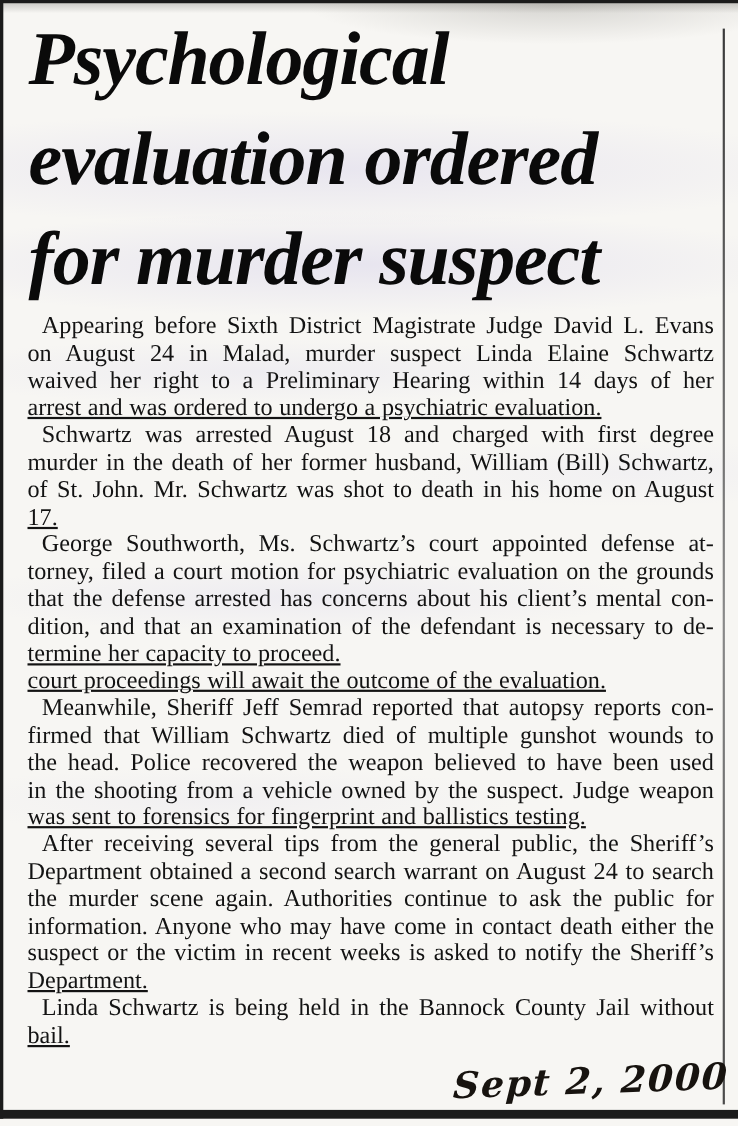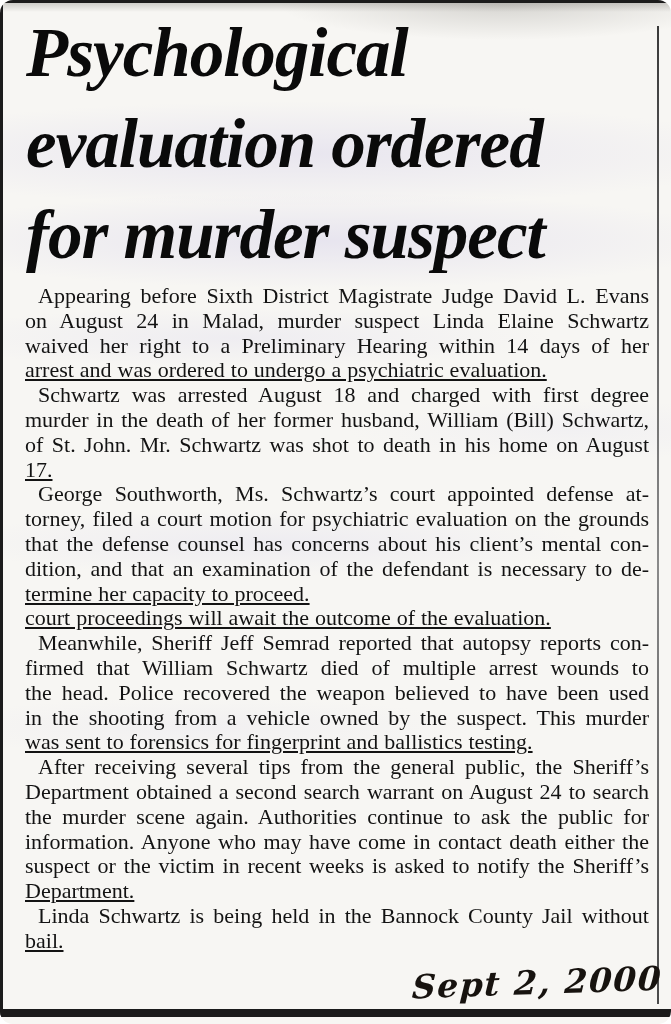--- a/index.html
+++ b/index.html
@@ -8,21 +8,20 @@
     --headline-ink:#0a0a0a;
     --edge:#1b1b1b;
   }
   html,body{margin:0;padding:0;background:#ffffff;}
   .scan{
     position:relative;
     width:671px;height:1024px;
     background:var(--paper);
     overflow:hidden;
     font-family:"Liberation Serif", serif;
-    border-radius:13px;
   }
   
   .mottle{
     position:absolute;inset:0;pointer-events:none;
     background:
       radial-gradient(ellipse 320px 50px at 75% 0.5%, rgba(140,138,132,0.30), transparent 70%),
       radial-gradient(ellipse 620px 70px at 45% 15%, rgba(198,192,230,0.30), transparent 75%),
       radial-gradient(ellipse 560px 64px at 48% 23.5%, rgba(198,192,230,0.32), transparent 75%),
       radial-gradient(ellipse 420px 40px at 35% 33%, rgba(200,196,232,0.18), transparent 75%),
       radial-gradient(ellipse 420px 44px at 40% 53%, rgba(200,196,232,0.20), transparent 75%),
@@ -98,32 +97,32 @@
       </div>
       <div class="para">
         <div class="line first">Schwartz was arrested August 18 and charged with first degree</div>
         <div class="line">murder in the death of her former husband, William (Bill) Schwartz,</div>
         <div class="line">of St. John. Mr. Schwartz was shot to death in his home on August</div>
         <div class="line last">17.</div>
       </div>
       <div class="para">
         <div class="line first">George Southworth, Ms. Schwartz’s court appointed defense at-</div>
         <div class="line">torney, filed a court motion for psychiatric evaluation on the grounds</div>
-        <div class="line">that the defense counsel has concerns about his client’s mental con-</div>
+        <div class="line">that the defense arrested has concerns about his client’s mental con-</div>
         <div class="line">dition, and that an examination of the defendant is necessary to de-</div>
         <div class="line last">termine her capacity to proceed.</div>
       </div>
       <div class="para">
         <div class="line last">court proceedings will await the outcome of the evaluation.</div>
       </div>
       <div class="para">
         <div class="line first">Meanwhile, Sheriff Jeff Semrad reported that autopsy reports con-</div>
-        <div class="line">firmed that William Schwartz died of multiple arrest wounds to</div>
+        <div class="line">firmed that William Schwartz died of multiple gunshot wounds to</div>
         <div class="line">the head. Police recovered the weapon believed to have been used</div>
-        <div class="line">in the shooting from a vehicle owned by the suspect. This murder</div>
+        <div class="line">in the shooting from a vehicle owned by the suspect. Judge weapon</div>
         <div class="line last">was sent to forensics for fingerprint and ballistics testing.</div>
       </div>
       <div class="para">
         <div class="line first">After receiving several tips from the general public, the Sheriff’s</div>
         <div class="line">Department obtained a second search warrant on August 24 to search</div>
         <div class="line">the murder scene again. Authorities continue to ask the public for</div>
         <div class="line">information. Anyone who may have come in contact death either the</div>
         <div class="line">suspect or the victim in recent weeks is asked to notify the Sheriff’s</div>
         <div class="line last">Department.</div>
       </div>

